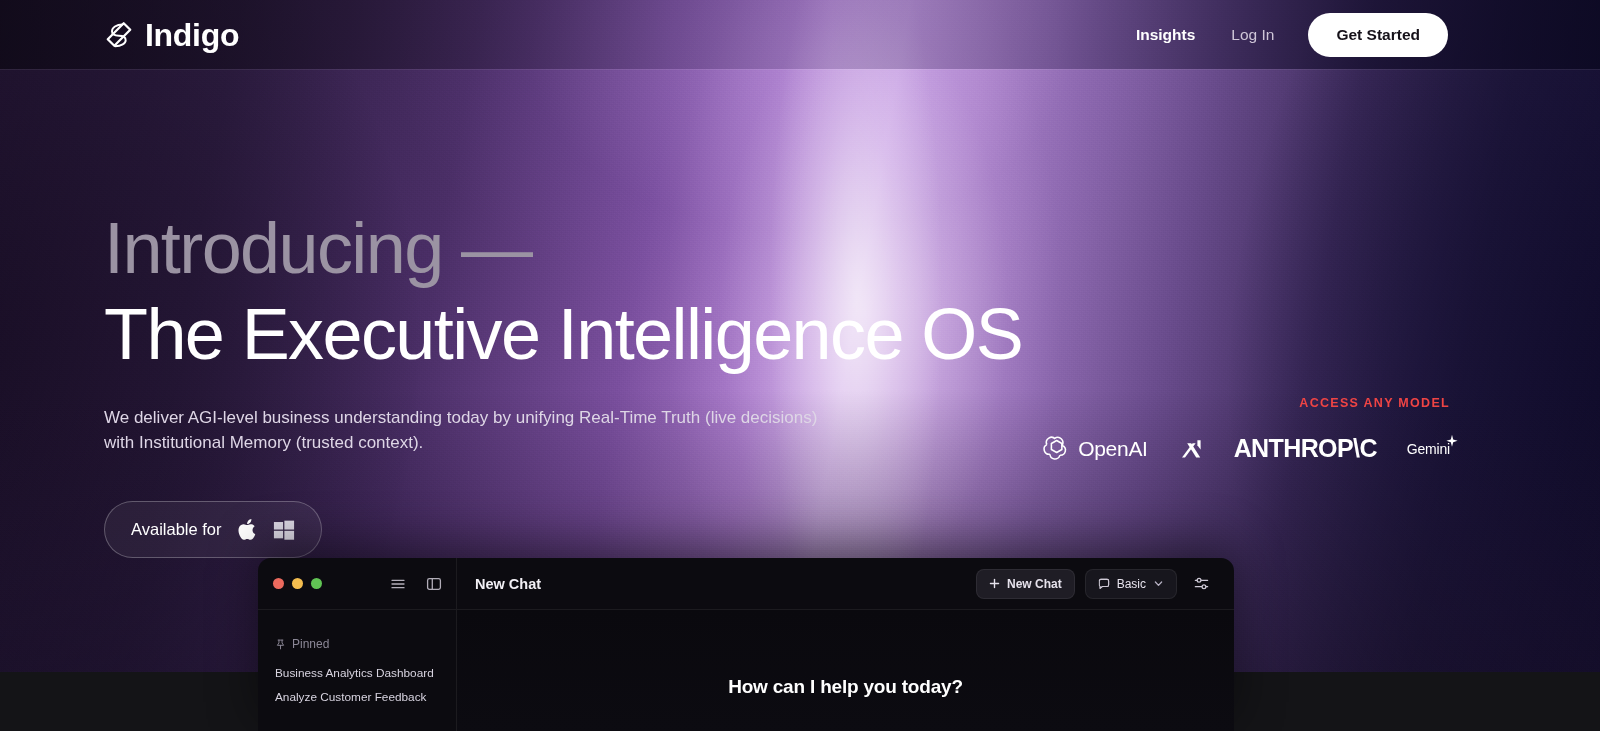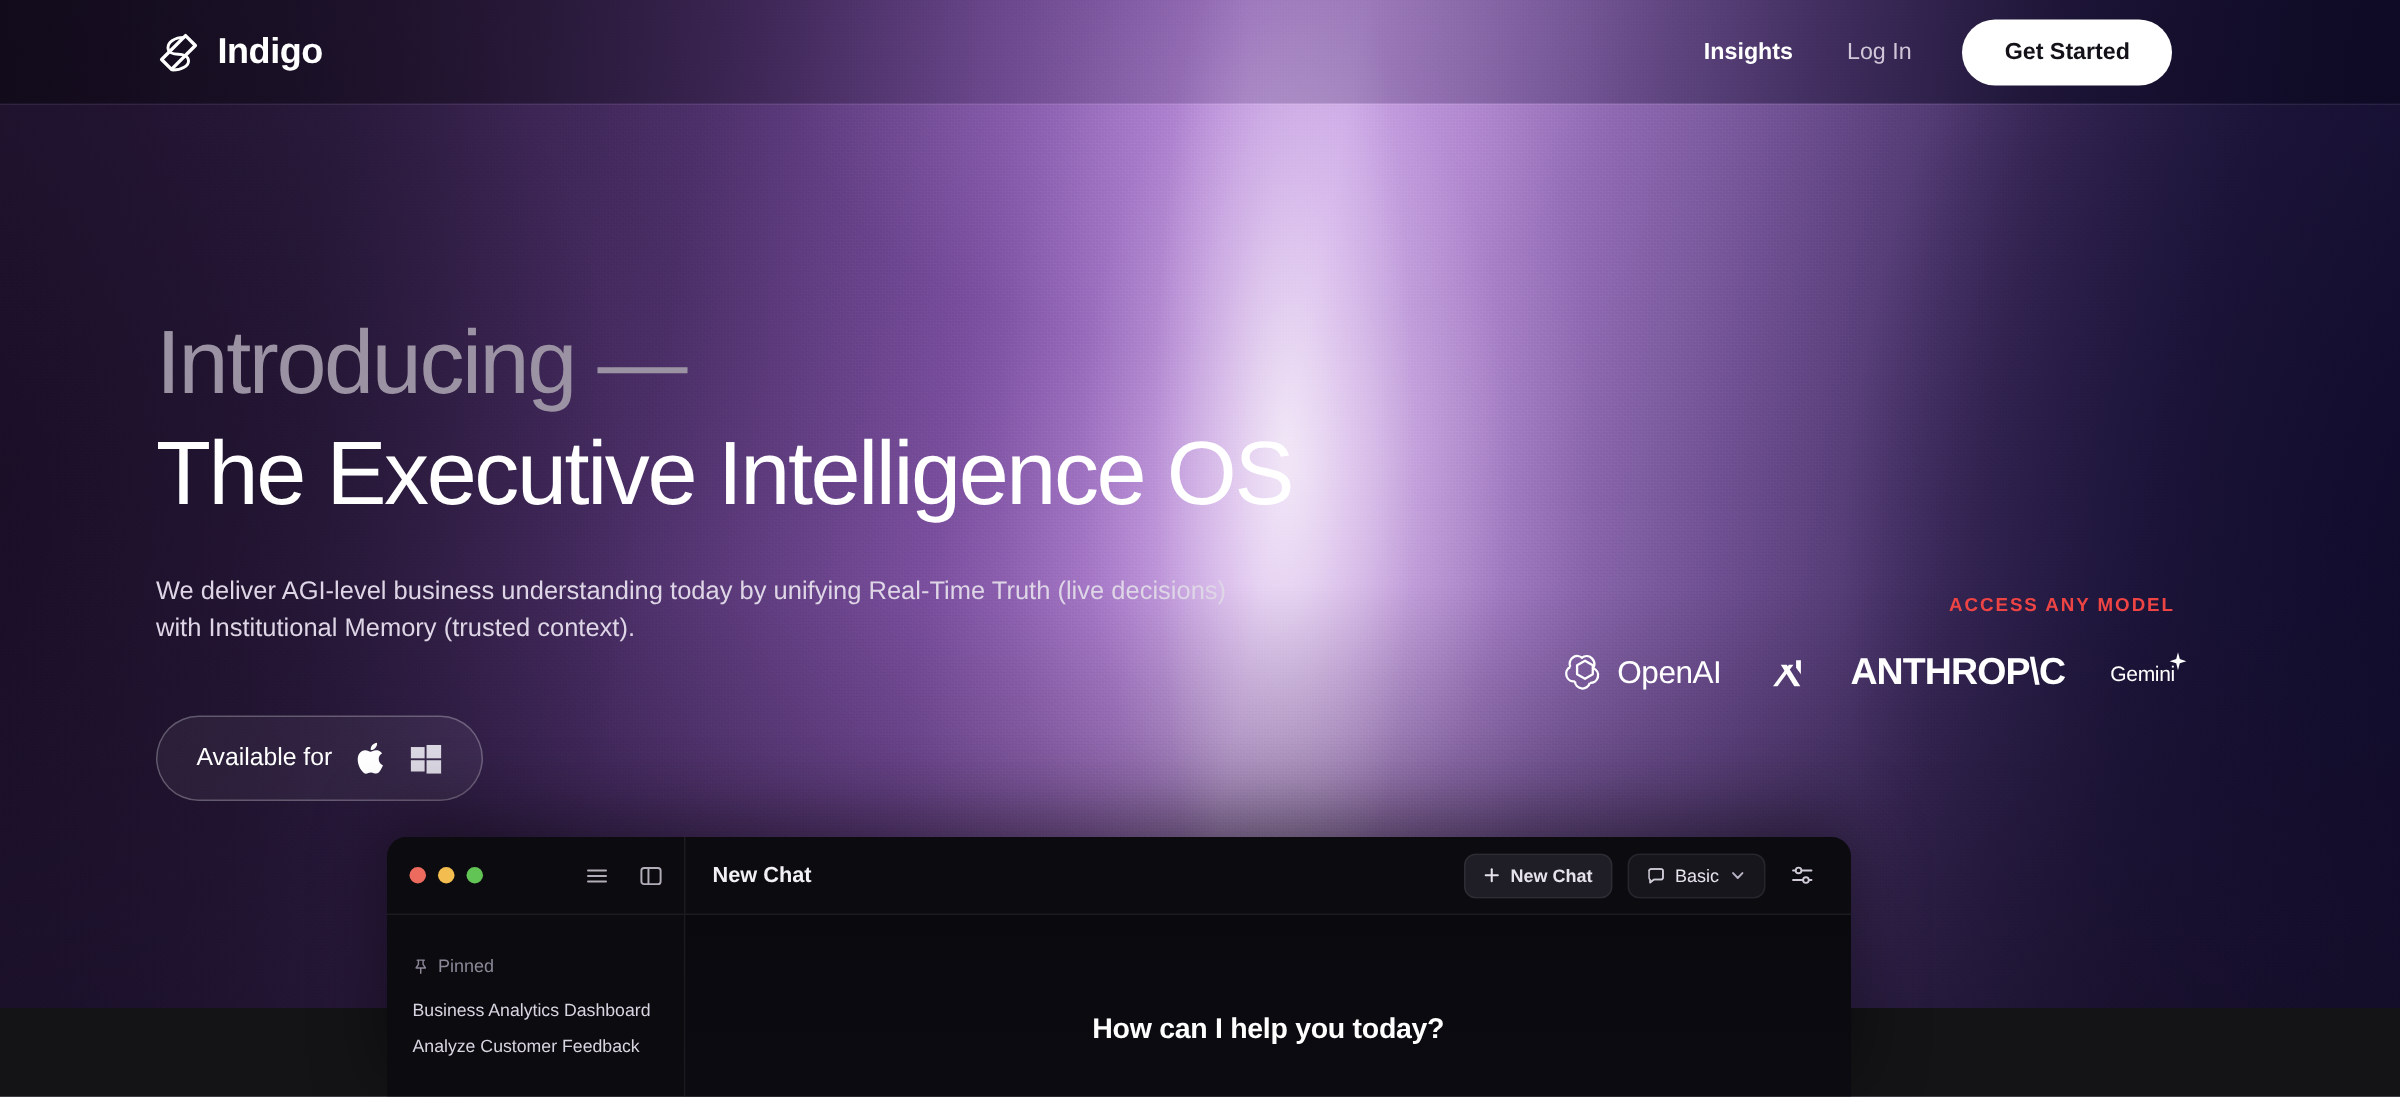--- a/index.html
+++ b/index.html
@@ -102,41 +102,41 @@
       rgba(70,46,100,0.36) 42%, rgba(96,70,128,0.30) 52%,
       rgba(60,42,92,0.40) 66%, rgba(20,14,44,0.74) 86%,
       rgba(12,9,34,0.86) 100%);
   }
   .logo-wrap {
     position:absolute; left:104px; top:50%; transform:translateY(-50%);
     display:flex; align-items:center; gap:11px;
   }
   .logo-mark { width:30px; height:30px; display:block; }
   .logo-text {
-    color:#fff; font-size:24px; font-weight:700; letter-spacing:-0.3px;
+    color:#fff; font-size:32px; font-weight:700; letter-spacing:-0.3px;
   }
   .nav-right {
     position:absolute; right:152px; top:50%; transform:translateY(-50%);
     display:flex; align-items:center; gap:0;
   }
   .nav-link {
     font-size:15.5px; padding:6px 0; cursor:pointer; white-space:nowrap;
   }
   .nav-insights { color:#ffffff; font-weight:600; margin-right:36px; }
   .nav-login { color:#cfc6d8; font-weight:400; margin-right:34px; }
   .cta-btn {
     background:#fff; color:#151119; font-size:15.5px; font-weight:700;
     border:none; border-radius:999px; padding:13px 28px; cursor:pointer;
     white-space:nowrap; font-family:"Liberation Sans", sans-serif;
   }
 
   
   .hero-content { position:absolute; left:104px; top:212px; z-index:20; width:900px; }
   .headline {
-    font-size:60px; line-height:1.0; font-weight:400;
+    font-size:72px; line-height:1.0; font-weight:400;
     letter-spacing:-1.6px; white-space:nowrap;
   }
   .headline .line1 { color:#9b93a3; display:block; margin-bottom:14px; }
   .headline .line2 { color:#ffffff; display:block; }
   .subhead {
     margin-top:36px; color:#ded6e6; font-size:17px; line-height:1.45;
     max-width:740px; font-weight:400;
   }
   .avail-btn {
     margin-top:46px; display:inline-flex; align-items:center; gap:16px;

